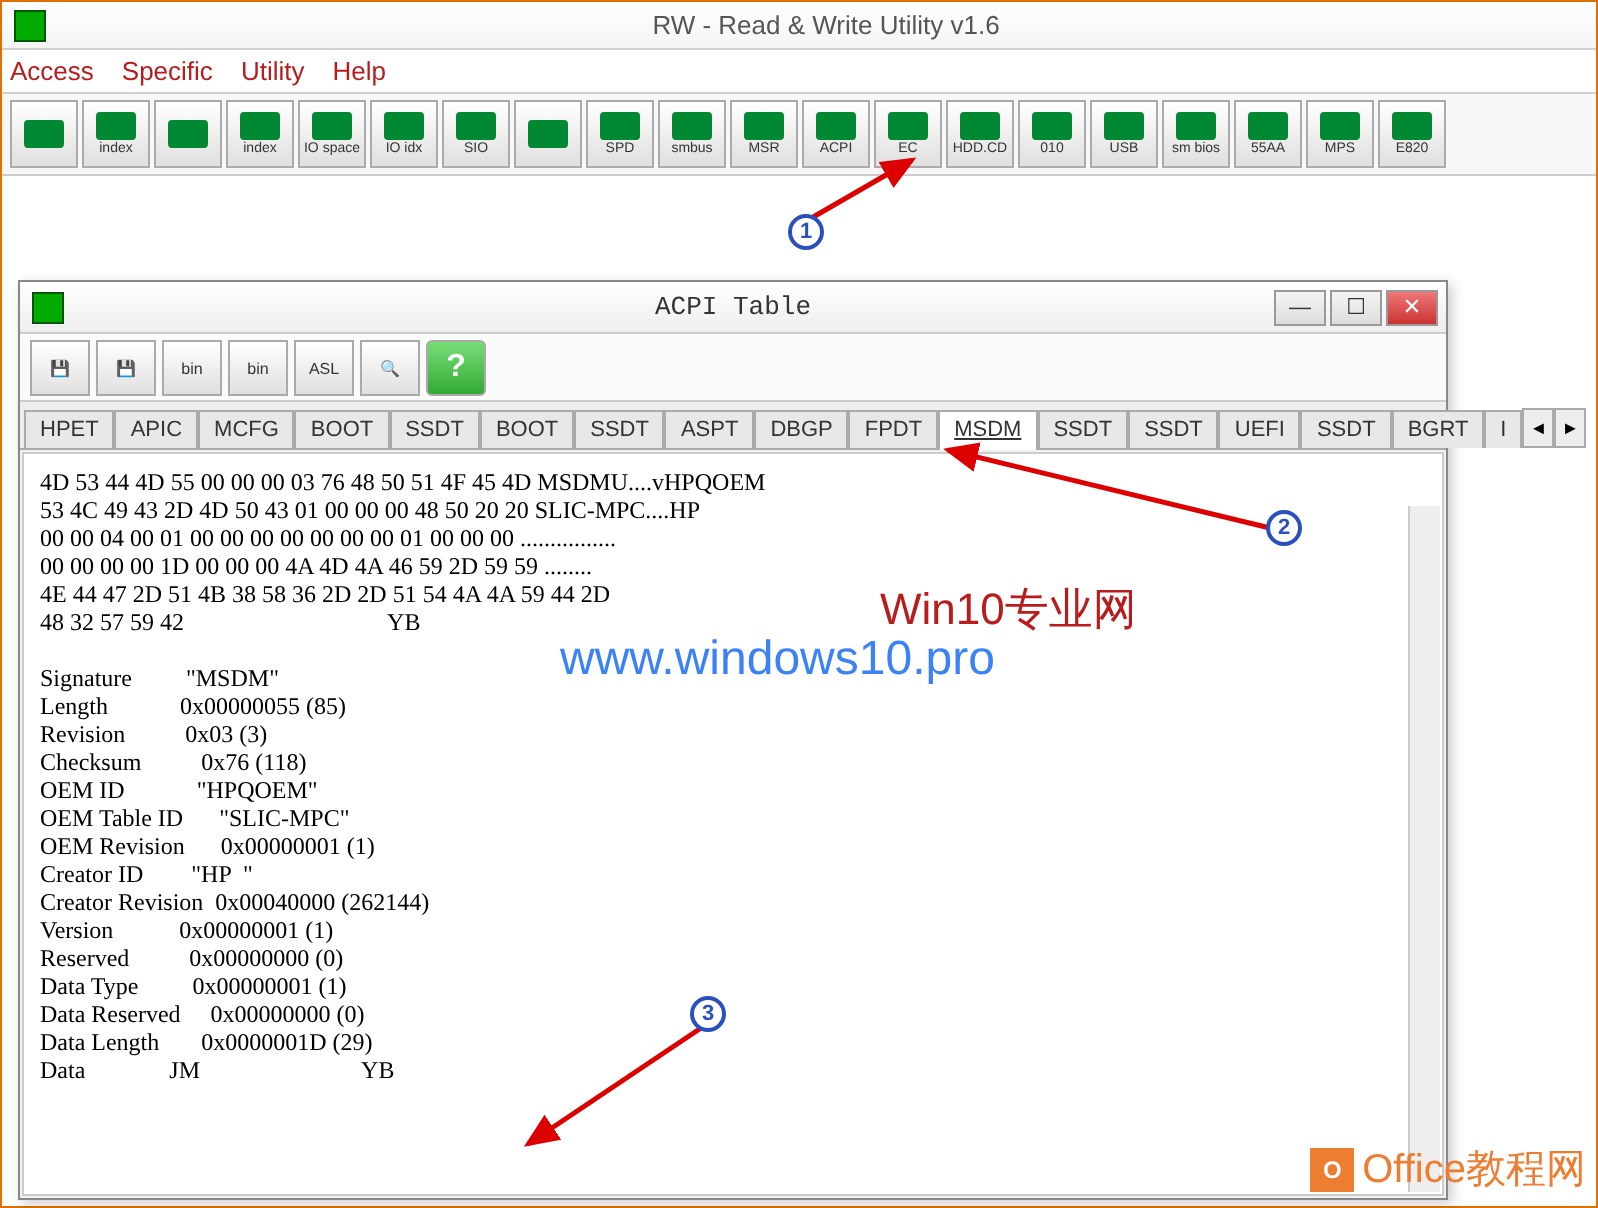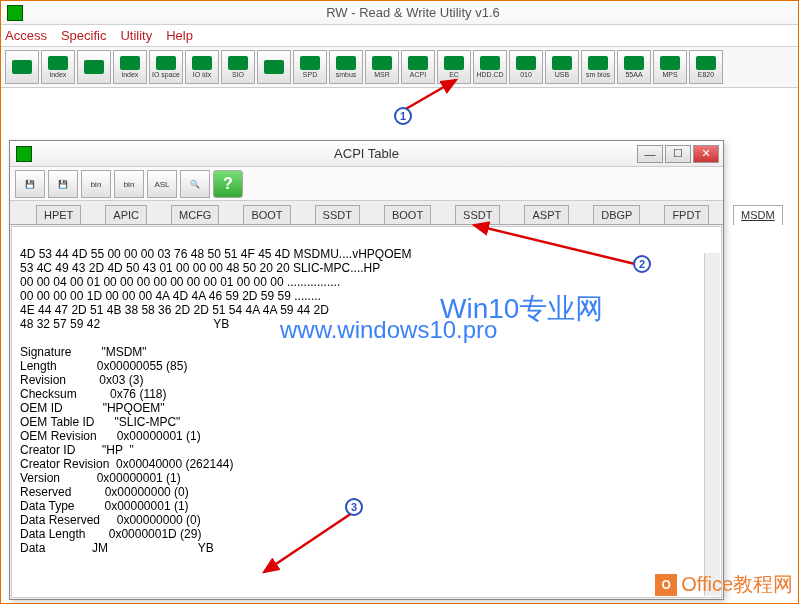--- a/index.html
+++ b/index.html
@@ -99,21 +99,21 @@
   background:linear-gradient(#fff,#eee);
   border-bottom:1px solid #ccc;
   display:flex;align-items:center;
   position:relative;
 }
 .child-titlebar .icon {
   width:16px;height:16px;background:#0a0;margin:0 6px;border:1px solid #050;
 }
 .child-titlebar .ttl {
   position:absolute; left:0; right:0; text-align:center;
-  font-size:13px; color:#333; pointer-events:none;
+  font-size:13px; color:#333; pointer-events:none;font-family:Liberation Mono, monospace;
 }
 .winbtns { margin-left:auto; display:flex; gap:2px; padding-right:4px;}
 .winbtn {
   width:26px;height:18px;
   background:linear-gradient(#f5f5f5,#ddd);
   border:1px solid #999;
   display:flex;align-items:center;justify-content:center;
   font-size:11px; color:#333;
 }
 .winbtn.close { background:linear-gradient(#e77,#c33); color:#fff;}
@@ -142,54 +142,53 @@
 }
 .tab {
   padding:3px 7px;
   border:1px solid #aaa;
   border-bottom:none;
   background:#e8e8e8;
   margin-right:0px;
   color:#333;
   cursor:default;
   white-space:nowrap;
-  margin-left:24px;
 }
 .tab.active {
   background:#fff;
   position:relative; top:1px;
   padding-bottom:4px;
   text-decoration:underline;
 }
 .tabscroll {
   margin-left:auto; display:flex;
 }
 .tabscroll div {
   width:16px;height:20px;border:1px solid #aaa;
   display:flex;align-items:center;justify-content:center;
   font-size:9px;background:#eee;
 }
 .hexpane {
   flex:1;
   background:#fff;
   border:1px solid #ccc;
   margin:1px;
-  padding:20px 8px;
-  font-family:Liberation Sans, sans-serif;
+  padding:7px 8px;
+  font-family:Liberation Serif, serif;
   font-size:12px;
   color:#000;
   overflow:hidden;
   position:relative;
   white-space:pre;
   line-height:14px;
 }
 .watermark1 {
   position:absolute;
-  color:#3b82f6;
-  font-size:28px;
+  color:#b91c1c;
+  font-size:22px;
   font-family:"Microsoft YaHei",sans-serif;
   z-index:20;
   pointer-events:none;
 }
 .watermark2 {
   position:absolute;
   color:#3b82f6;
   font-size:24px;
   font-family:Arial,sans-serif;
   z-index:20;

